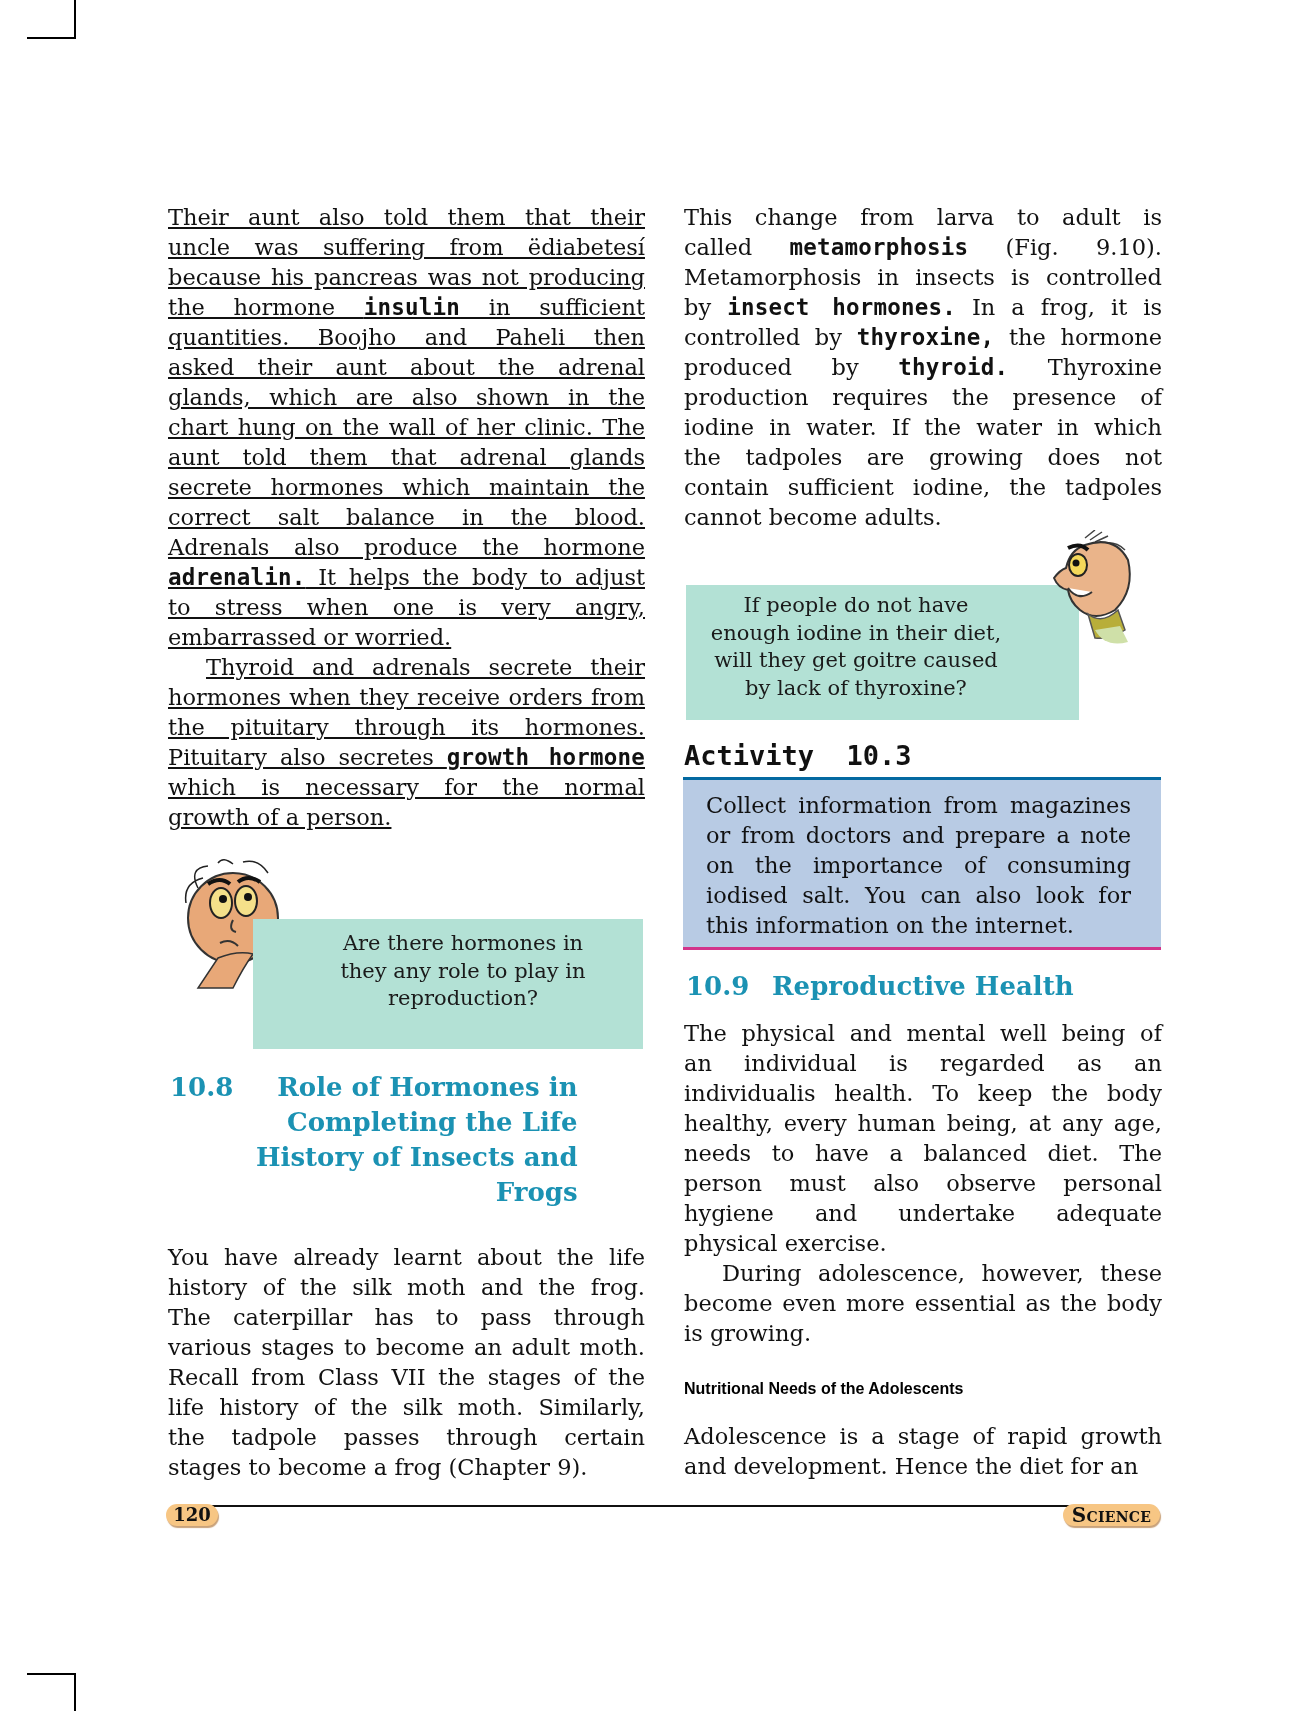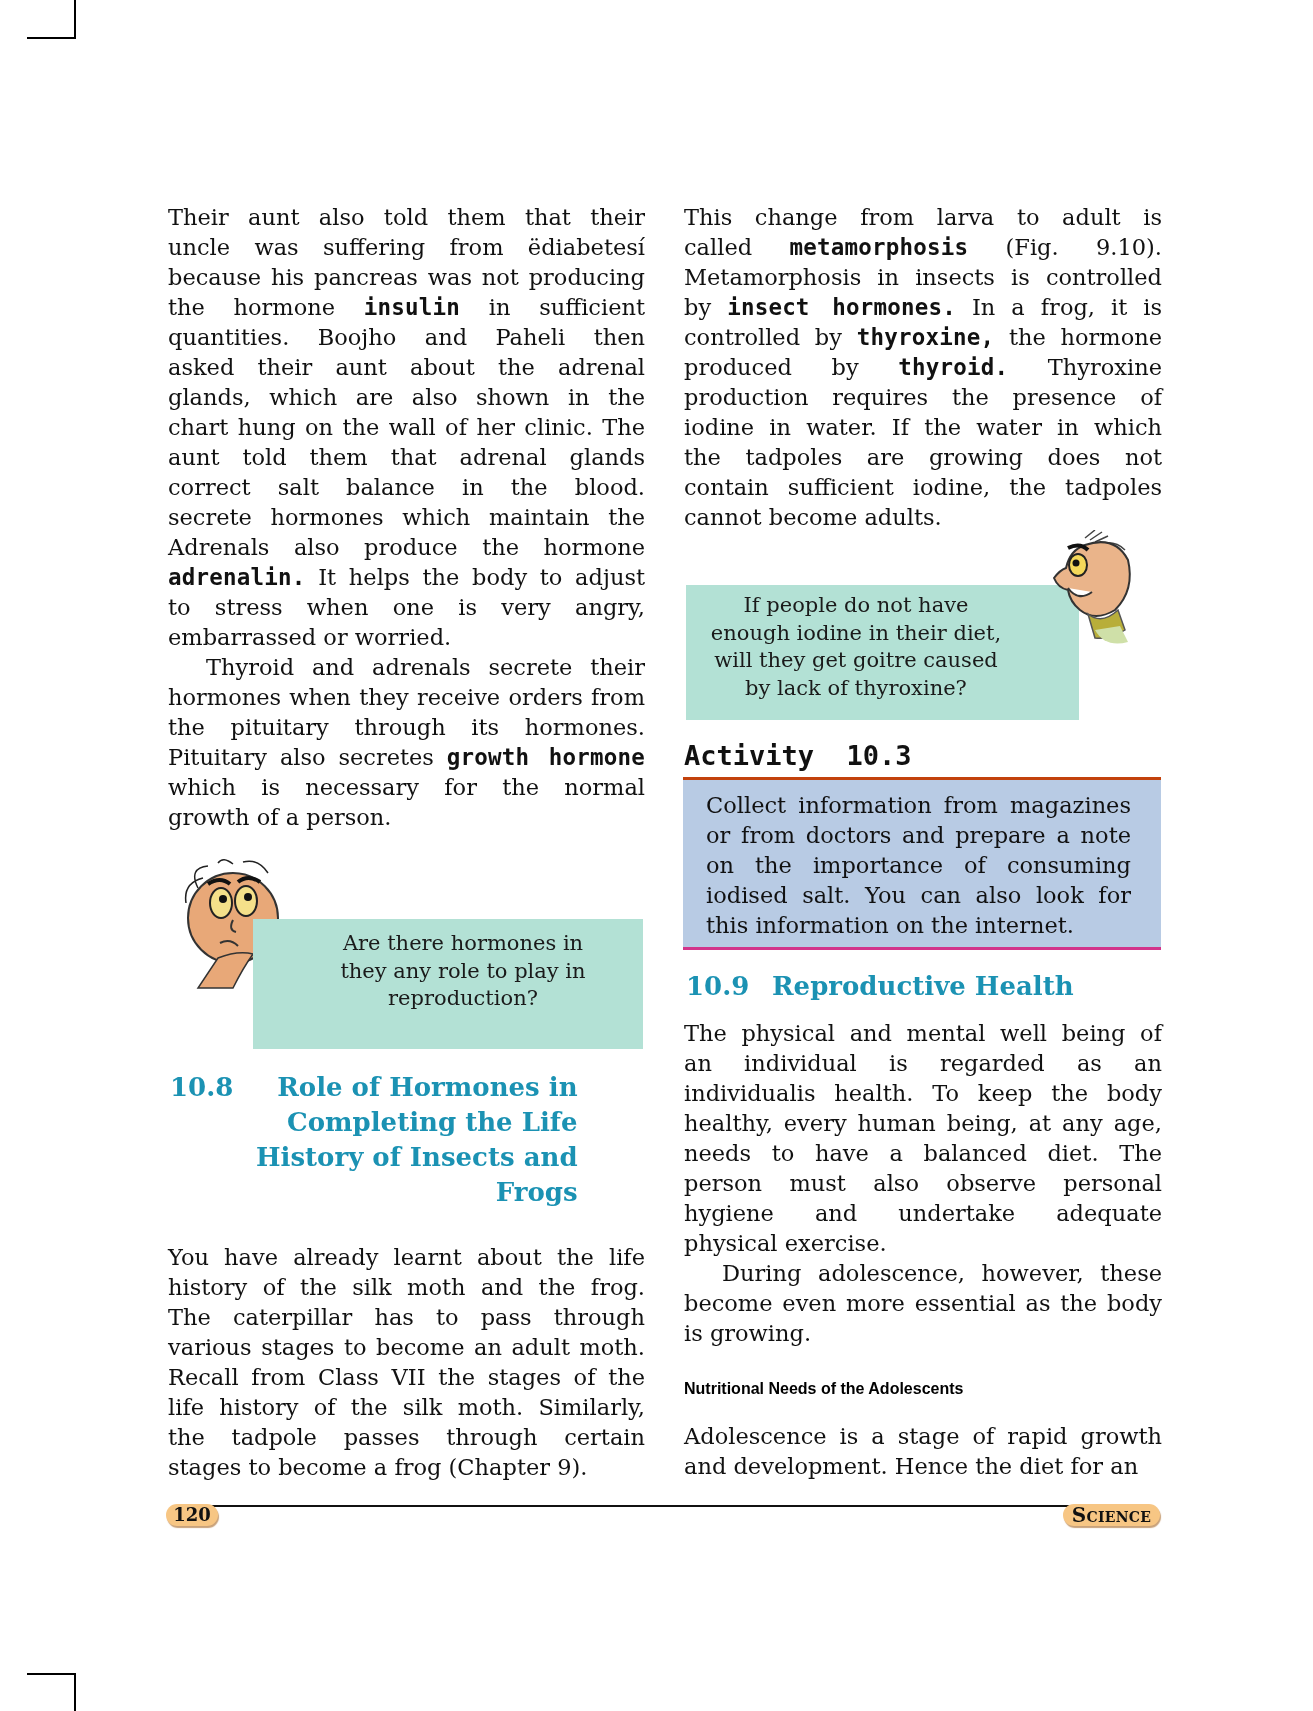--- a/index.html
+++ b/index.html
@@ -16,50 +16,50 @@
              font-size: 21px; line-height: 27.5px; color: #1a1a1a; }
   .callout .cl { display: block; }
   .h-sec { position: absolute; color: #1b92b3; font-family: "DejaVu Serif", serif; font-weight: bold;
            font-size: 26px; line-height: 35px; text-align: right; }
   .h-sec .num { position: absolute; left: 0; top: 0; }
   .h-sec .ttl { position: absolute; left: 86px; top: 0; white-space: nowrap; }
   .h-sub { position: absolute; color: #000000; font-family: Liberation Sans, sans-serif; font-weight: bold;
            font-size: 16px; white-space: nowrap; }
   .activity-title { position: absolute; font-family: "DejaVu Sans Mono", monospace; font-weight: bold;
            font-size: 27px; color: #111; white-space: nowrap; }
-  .activity-box { position: absolute; background: #b8cbe4; border-top: 3px solid #c2410c;
+  .activity-box { position: absolute; background: #b8cbe4; border-top: 3px solid #0369a1;
            border-bottom: 3px solid #d2348b; box-sizing: border-box; }
   .activity-box .para { position: absolute; left: 23px; width: 425px; top: 10px; }
   .footer-line { position: absolute; height: 2px; background: #111; }
   .badge { position: absolute; background: #f7c684; border-radius: 11px; box-shadow: 1px 2px 1px #c9a27a;
            font-family: "DejaVu Serif", serif; font-weight: bold; color: #111; text-align: center; }
   .science-badge { font-variant: small-caps; letter-spacing: 0.3px; }
   svg { position: absolute; }
 </style>
 </head>
 <body>
 
 <div class="crop" style="left:74px;top:0;width:2px;height:39px;"></div>
 <div class="crop" style="left:27px;top:37px;width:49px;height:2px;"></div>
 <div class="crop" style="left:27px;top:1673px;width:49px;height:2px;"></div>
 <div class="crop" style="left:74px;top:1673px;width:2px;height:38px;"></div>
 
-<div class="col" style="left:168px;top:202px;width:477px;">
+<div class="col" style="left:168px;top:202px;width:477px;text-decoration:underline;">
   <div class="para" id="l-p1">
       <span class="line">Their aunt also told them that their</span>
       <span class="line">uncle was suffering from ëdiabetesí</span>
       <span class="line">because his pancreas was not producing</span>
       <span class="line">the hormone <b>insulin</b> in sufficient</span>
       <span class="line">quantities. Boojho and Paheli then</span>
       <span class="line">asked their aunt about the adrenal</span>
       <span class="line">glands, which are also shown in the</span>
       <span class="line">chart hung on the wall of her clinic. The</span>
       <span class="line">aunt told them that adrenal glands</span>
+      <span class="line">secrete hormones which maintain the</span>
       <span class="line">correct salt balance in the blood.</span>
-      <span class="line">secrete hormones which maintain the</span>
       <span class="line">Adrenals also produce the hormone</span>
       <span class="line"><b>adrenalin.</b> It helps the body to adjust</span>
       <span class="line">to stress when one is very angry,</span>
       <span class="line last">embarrassed or worried.</span>
     </div>
   <div class="para" id="l-p2" style="text-indent: 0px;">
       <span class="line" style="padding-left: 38px;">Thyroid and adrenals secrete their</span>
       <span class="line">hormones when they receive orders from</span>
       <span class="line">the pituitary through its hormones.</span>
       <span class="line">Pituitary also secretes <b>growth hormone</b></span>

